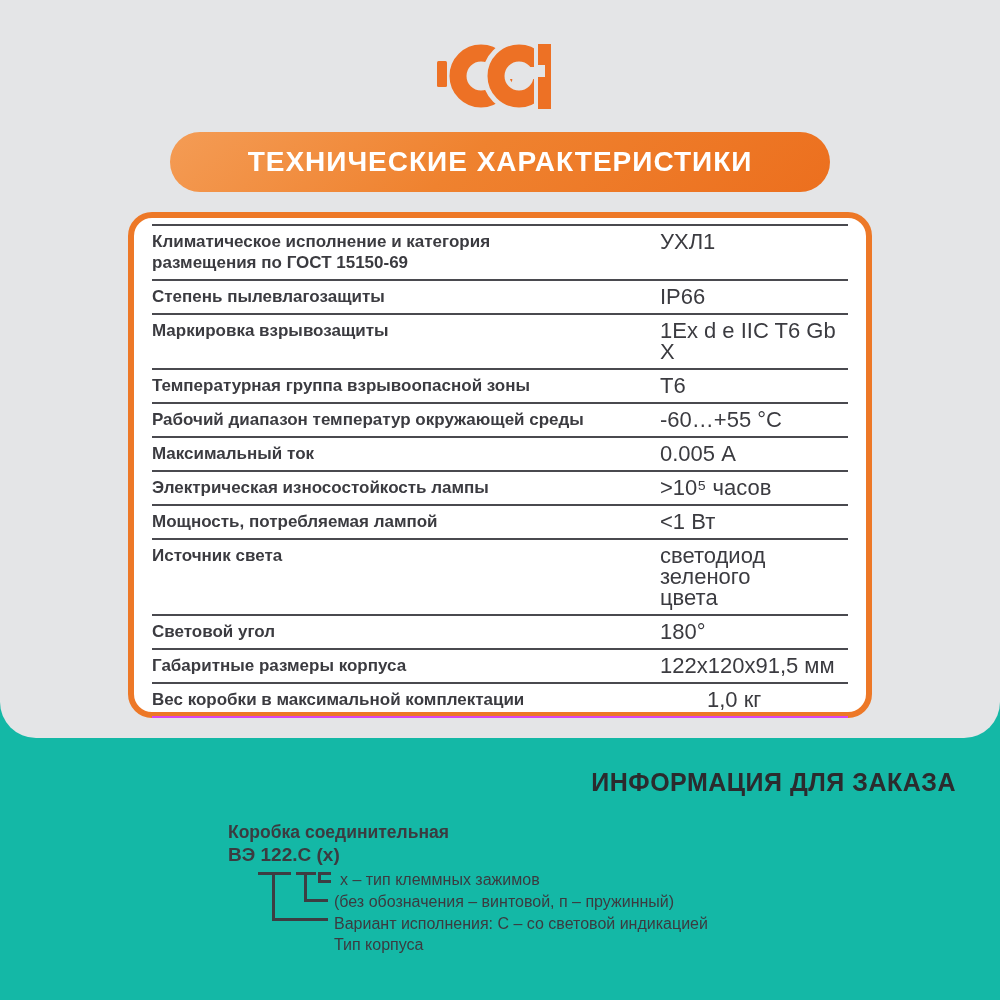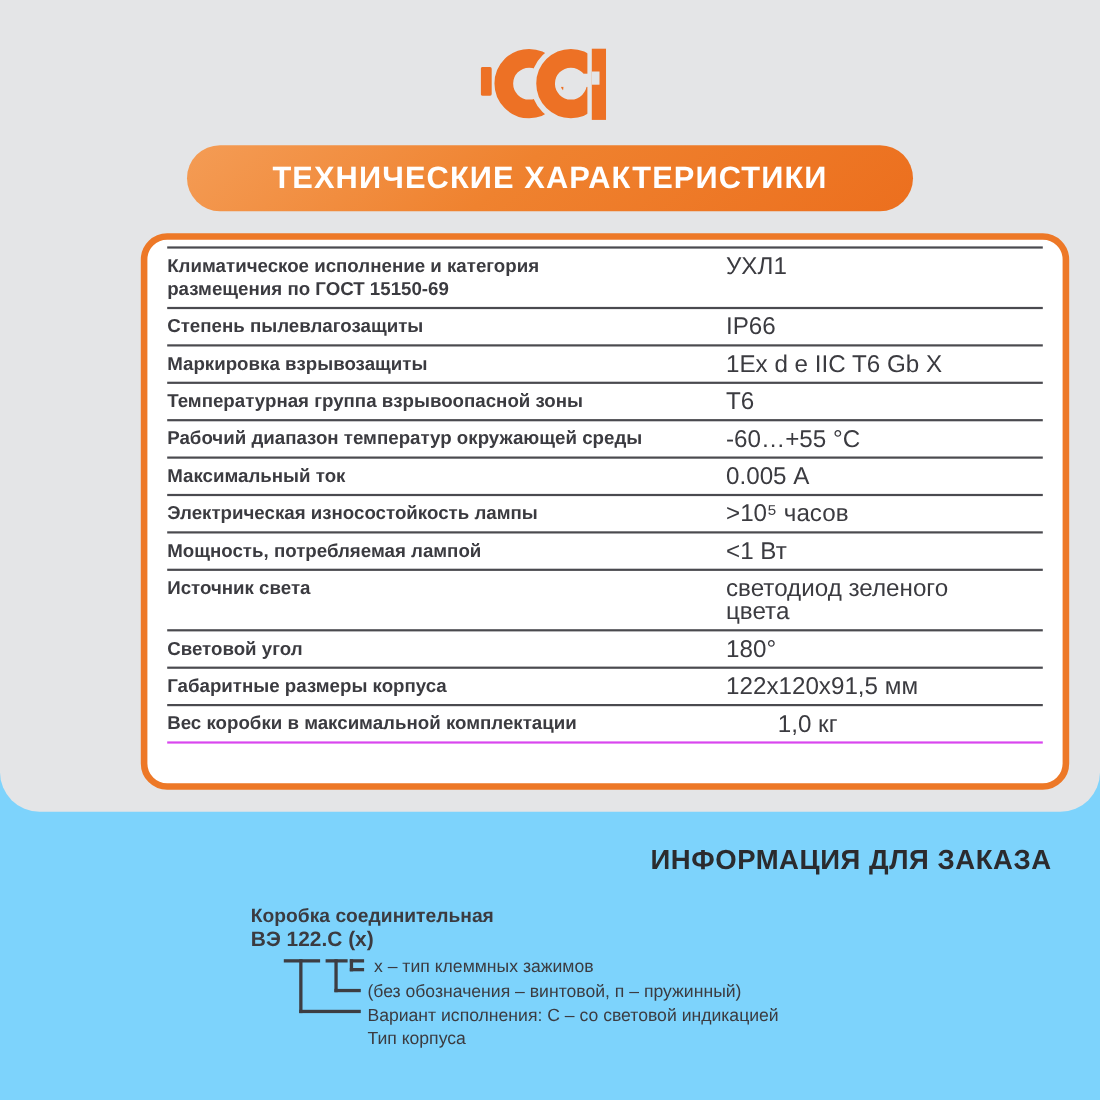--- a/index.html
+++ b/index.html
@@ -1,17 +1,17 @@
 <!DOCTYPE html>
 <html><head>
 <meta charset="utf-8">
 <style>
   html,body{margin:0;padding:0;background:#ffffff;}
   .page{
-    position:relative;width:1000px;height:1000px;background:#7dd3fc;
+    position:relative;width:1000px;height:1000px;background:#14b8a6;
     font-family:"Liberation Sans", sans-serif;color:#3b3b40;overflow:hidden;
   }
   
   .gray-panel{
     position:absolute;left:0;top:0;width:1000px;height:738px;
     background:#e4e5e7;border-radius:0 0 36px 36px;
   }
   
   .logo{position:absolute;left:437px;top:44px;width:114px;height:65px;}
   
@@ -20,21 +20,21 @@
     border-radius:30px;
     background:linear-gradient(140deg,#f49c55 0%,#ef822f 45%,#ec6f1e 100%);
     display:flex;align-items:center;justify-content:center;
   }
   .banner-title{
     color:#ffffff;font-size:28px;font-weight:800;letter-spacing:1px;
     white-space:nowrap;
   }
   
   .card{
-    position:absolute;left:128px;top:212px;width:844px;height:506px;
+    position:absolute;left:128px;top:212px;width:744px;height:506px;
     box-sizing:border-box;background:#ffffff;border:6px solid #ed7827;
     border-radius:24px;padding:6px 18px 0 18px;
   }
   .spec-table{width:100%;}
   .spec-row{
     display:flex;align-items:flex-start;
     border-top:2px solid #4a4a4f;
     padding:5px 0 6px 0;
   }
   .spec-table .spec-row:last-child{border-bottom:2px solid #d946ef;gap:47px;}

